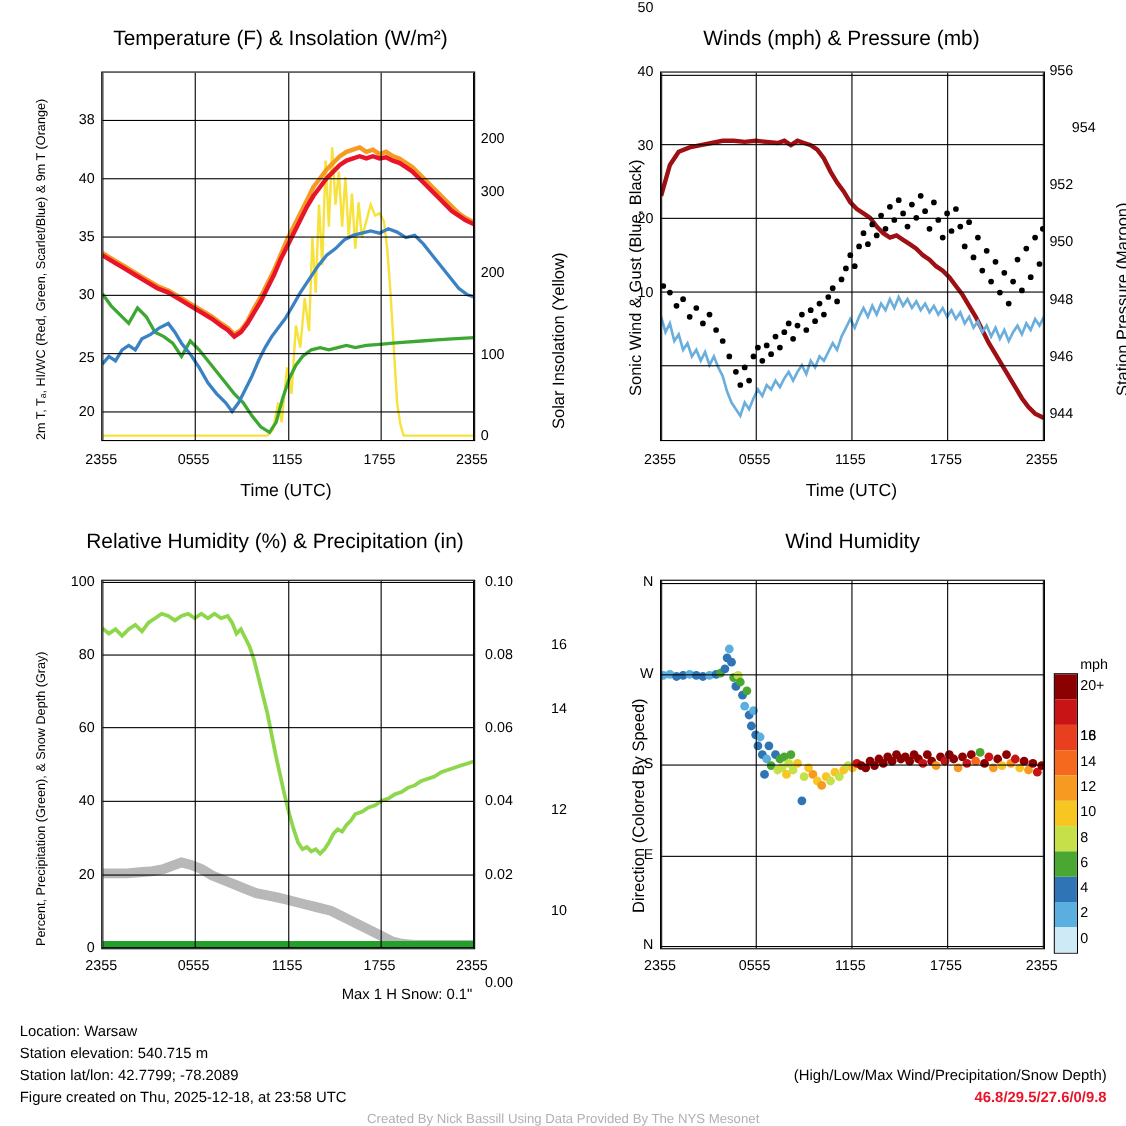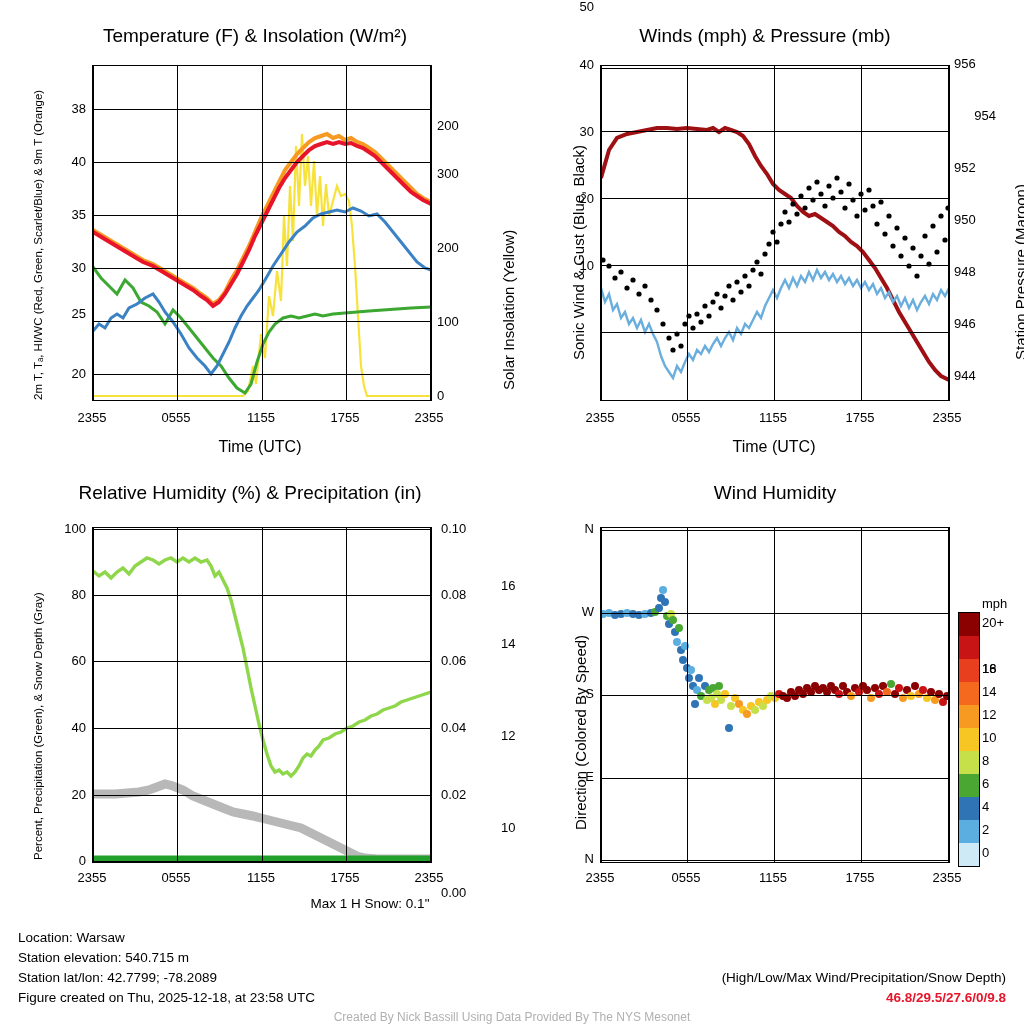--- a/index.html
+++ b/index.html
@@ -61,21 +61,21 @@
 
         <polyline fill="none" stroke="#3a82c4" stroke-width="3" points="0,265 6,258 12,262 18,252 24,248 30,252 36,242 44,238 52,232 60,228 66,236 72,246 80,256 88,268 96,282 104,292 112,300 118,308 124,300 130,288 136,276 142,262 148,250 154,240 160,232 166,224 172,214 180,200 188,188 196,176 204,166 212,160 220,152 228,148 236,146 244,144 252,146 260,142 268,145 276,150 284,148 292,156 300,166 308,176 316,186 324,196 332,202 338,204"></polyline>
 
         <polyline fill="none" stroke="#f79a22" stroke-width="4" points="0,164 10,170 20,176 30,182 40,188 50,194 60,198 70,204 80,210 90,216 100,222 108,228 114,232 120,238 126,234 132,226 138,214 144,204 150,192 156,180 162,166 168,152 174,140 180,128 186,116 192,104 198,96 204,88 210,82 216,76 222,72 228,70 234,68 240,72 246,70 252,74 258,72 264,76 270,78 276,82 282,86 288,92 294,98 300,104 306,110 312,116 318,122 324,128 330,132 338,136"></polyline>
 
         <polyline fill="none" stroke="#e8152a" stroke-width="4" points="0,166 10,172 20,178 30,184 40,190 50,196 60,200 70,206 80,212 90,218 100,224 108,230 114,234 120,240 126,236 132,228 138,218 144,208 150,196 156,184 162,170 168,158 174,146 180,134 186,122 192,112 198,104 204,96 210,90 216,84 222,80 228,78 234,76 240,78 246,76 252,78 258,77 264,80 270,82 276,86 282,90 288,96 294,102 300,108 306,114 312,120 318,126 324,130 330,134 338,138"></polyline>
       </svg>
     </div>
 
     <div class="tick-l" style="left:52px;top:366px;width:34px;">20</div>
-    <div class="tick-l" style="left:52px;top:306px;width:34px;">25</div>
+    <div class="tick-l" style="left:52px;top:317px;width:34px;">25</div>
     <div class="tick-l" style="left:52px;top:260px;width:34px;">30</div>
     <div class="tick-l" style="left:52px;top:207px;width:34px;">35</div>
     <div class="tick-l" style="left:52px;top:154px;width:34px;">40</div>
     <div class="tick-l" style="left:52px;top:101px;width:34px;">38</div>
 
     <div class="tick-r" style="left:437px;top:388px;width:40px;">0</div>
     <div class="tick-r" style="left:437px;top:314px;width:40px;">100</div>
     <div class="tick-r" style="left:437px;top:240px;width:40px;">200</div>
     <div class="tick-r" style="left:437px;top:166px;width:40px;">300</div>
     <div class="tick-r" style="left:437px;top:118px;width:40px;">200</div>

